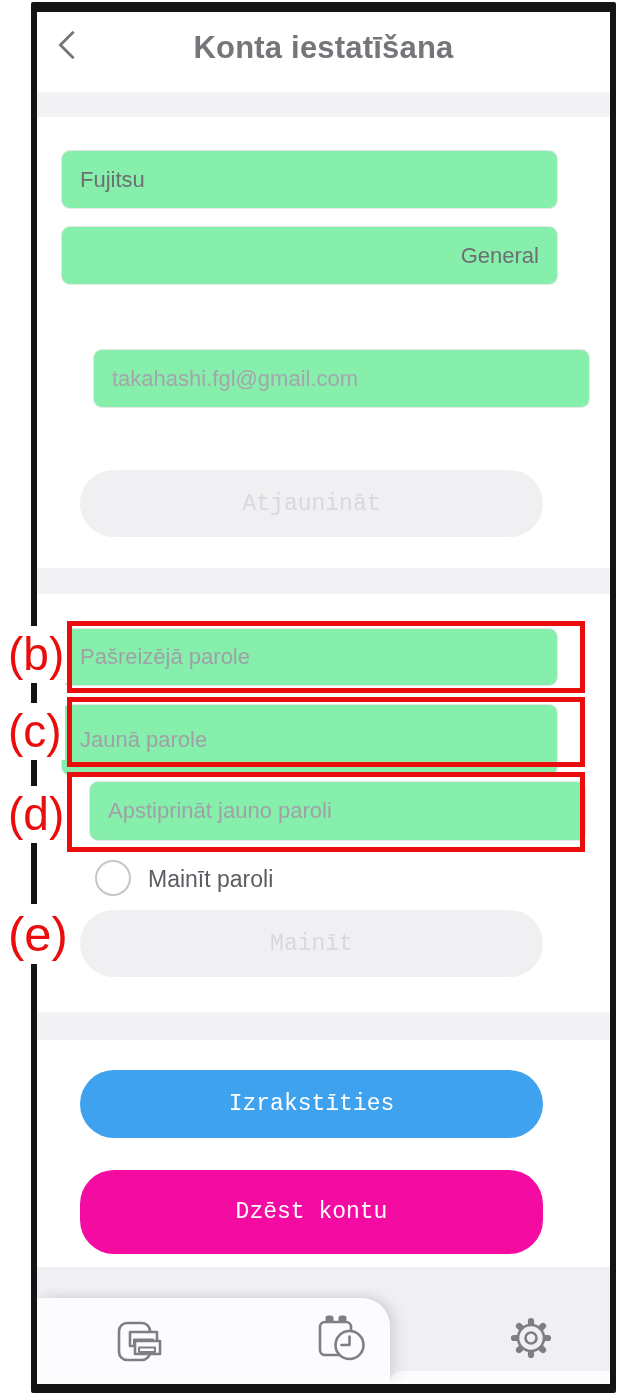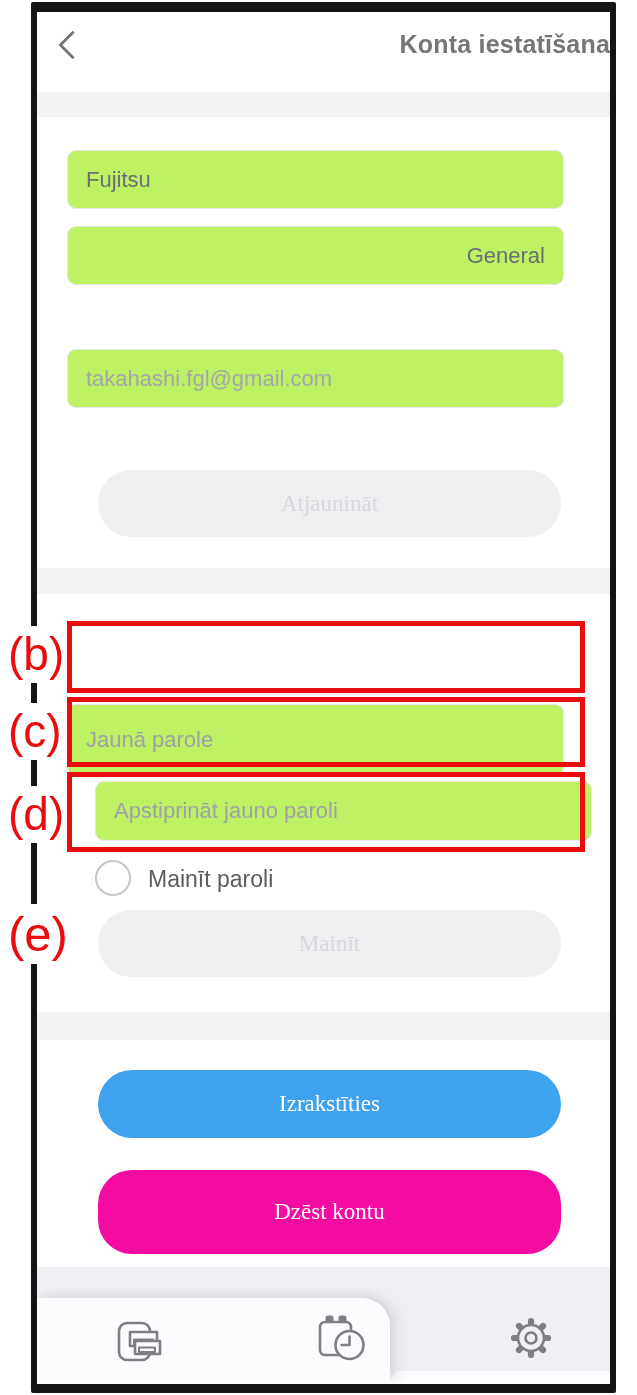--- a/index.html
+++ b/index.html
@@ -8,45 +8,45 @@
 
   
   .frame{position:absolute;left:31px;top:2px;width:585px;height:1391px;
          border:solid #141414;border-width:10px 6px 9px 6px;border-radius:2px;
          box-sizing:border-box;z-index:40;pointer-events:none;}
   .screen{position:absolute;left:37px;top:12px;width:573px;height:1372px;background:#fff;z-index:0;}
 
   
   .back-btn{position:absolute;left:50px;top:24px;width:34px;height:40px;z-index:2;
             background:none;border:none;padding:4px;cursor:pointer;}
-  .page-title{position:absolute;left:37px;top:30px;width:573px;text-align:right;
-              font-size:25px;font-weight:bold;color:#75767a;z-index:2;letter-spacing:.2px;}
+  .page-title{position:absolute;left:37px;top:30px;width:573px;text-align:center;
+              font-size:31px;font-weight:bold;color:#75767a;z-index:2;letter-spacing:.2px;}
 
   .divider{position:absolute;left:37px;width:573px;background:var(--divider-gray);z-index:1;}
   .div1{top:92px;height:25px;}
   .div2{top:568px;height:26px;}
   .div3{top:1012px;height:28px;}
 
   
-  .field{position:absolute;left:67px;width:497px;height:59px;box-sizing:border-box;
-         background:#bef264;border:1.5px solid #e7e7ea;border-radius:9px;
+  .field{position:absolute;left:61px;width:497px;height:59px;box-sizing:border-box;
+         background:#86efac;border:1.5px solid #e7e7ea;border-radius:9px;
          padding:0 18px;font-size:22px;color:#6d6e72;z-index:2;outline:none;
          font-family:"Liberation Sans", sans-serif;}
   .field::placeholder{color:#a0a1a7;opacity:1;}
   .f-company{top:150px;}
   .f-department{top:226px;text-align:right;}
-  .f-email{top:349px;}
+  .f-email{top:349px;margin-left:32px;}
   .f-email::placeholder{color:#a5a5ab;}
   .f-curpass{top:628px;height:58px;}
   .f-newpass{top:704px;height:72px;}
   .f-confpass{top:781px;height:60px;margin-left:28px;}
 
   
-  .pill{position:absolute;left:98px;width:463px;height:67px;border:none;border-radius:34px;
-        font-size:23px;z-index:2;cursor:pointer;font-family:Liberation Serif, serif;}
+  .pill{position:absolute;left:80px;width:463px;height:67px;border:none;border-radius:34px;
+        font-size:23px;z-index:2;cursor:pointer;font-family:Liberation Mono, monospace;}
   .pill.disabled{background:var(--disabled-bg);color:var(--disabled-text);}
   .b-update{top:470px;}
   .b-change{top:910px;}
   .b-signout{top:1070px;height:68px;background:var(--signout-blue);color:#fff;}
   .b-delete{top:1170px;height:84px;background:var(--delete-magenta);color:#fff;}
 
   
   .radio{position:absolute;left:95px;top:860px;width:36px;height:36px;border-radius:50%;
          border:2px solid #c6c6cb;background:#fff;box-sizing:border-box;z-index:2;cursor:pointer;}
   .radio-label{position:absolute;left:148px;top:866px;font-size:23px;color:#5c5d62;z-index:2;}
@@ -98,20 +98,21 @@
 
   <div class="divider div1"></div>
 
   <input class="field f-company" value="Fujitsu" style="">
   <input class="field f-department" value="General" style="">
   <input class="field f-email" placeholder="takahashi.fgl@gmail.com" style="">
   <button class="pill disabled b-update">Atjaunināt</button>
 
   <div class="divider div2"></div>
 
+  <input class="field f-curpass" placeholder="Pašreizējā parole" style="">
   <input class="field f-newpass" placeholder="Jaunā parole" style="">
   <input class="field f-confpass" placeholder="Apstiprināt jauno paroli" style="">
 
   <div class="radio"></div>
   <div class="radio-label">Mainīt paroli</div>
 
   <button class="pill disabled b-change">Mainīt</button>
 
   <div class="divider div3"></div>
 

